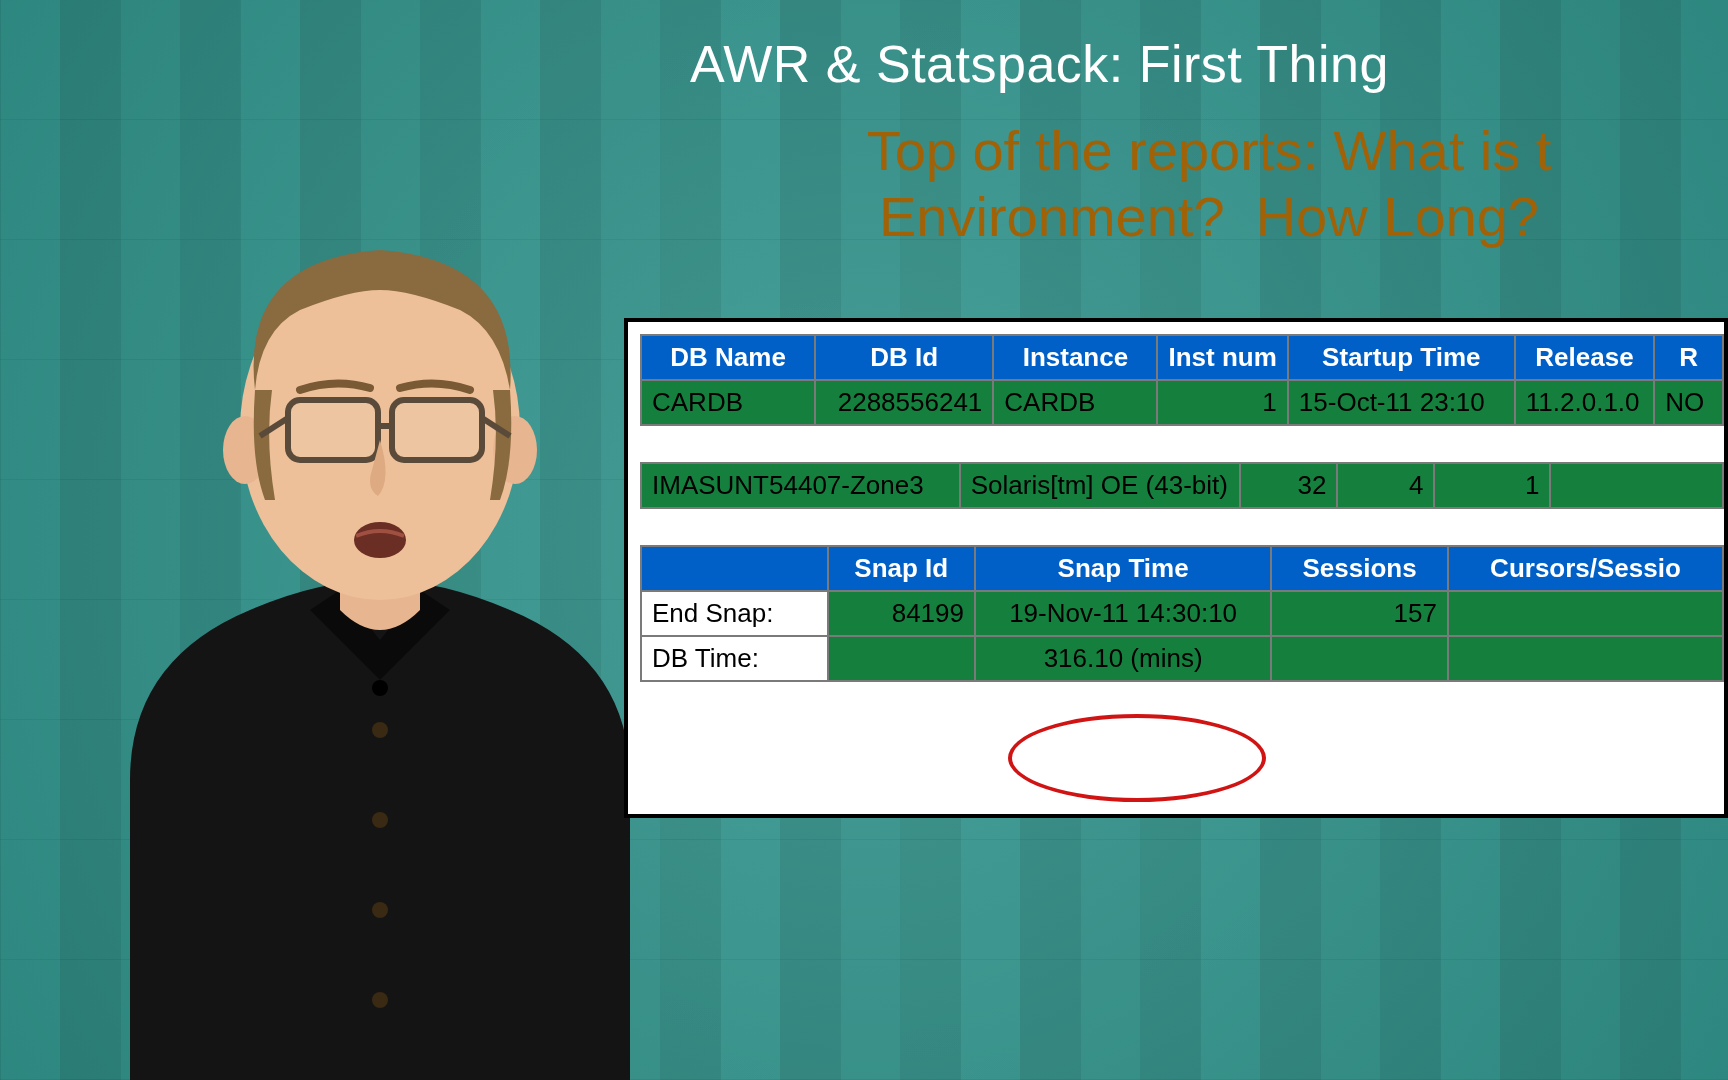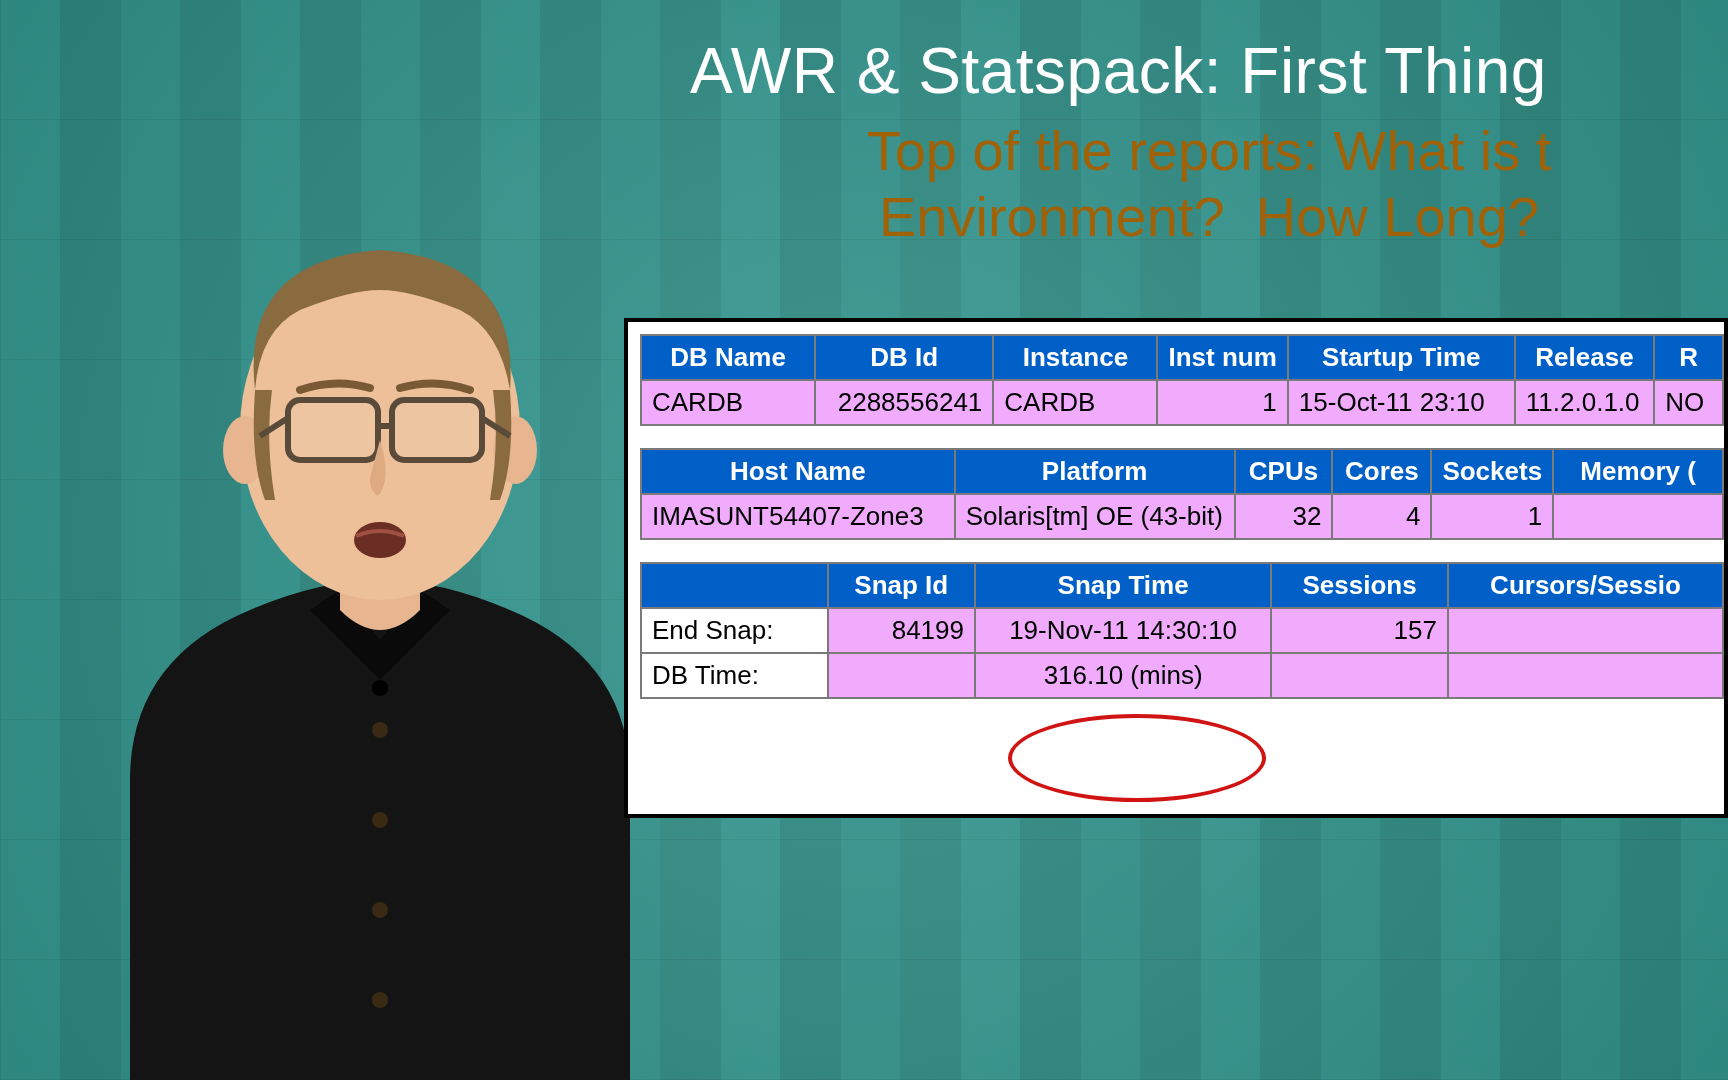--- a/index.html
+++ b/index.html
@@ -45,21 +45,21 @@
     pointer-events: none;
   }
 
   
   .slide-title {
     position: absolute;
     top: 34px;
     left: 690px;
     right: 0;
     color: #ffffff;
-    font-size: 64px;
+    font-size: 52px;
     font-weight: 400;
     letter-spacing: 0.5px;
     white-space: nowrap;
     overflow: hidden;
   }
   .slide-subtitle {
     position: absolute;
     top: 118px;
     left: 690px;
     right: 0;
@@ -82,35 +82,35 @@
     background: #ffffff;
     border: 4px solid #000;
     box-sizing: border-box;
     padding: 12px 0 12px 12px;
     overflow: hidden;
   }
 
   table.awr {
     border-collapse: collapse;
     font-size: 26px;
-    margin-bottom: 22px;
+    margin-bottom: 36px;
     table-layout: fixed;
     padding-left: 12px;
   }
   table.awr th {
     background: #0060c8;
     color: #ffffff;
     font-weight: 700;
     border: 2px solid #7a7a7a;
     padding: 6px 10px;
     text-align: center;
     white-space: nowrap;
   }
   table.awr td {
-    background: #f0abfc;
+    background: #15803d;
     border: 2px solid #7a7a7a;
     padding: 6px 10px;
     white-space: nowrap;
   }
   table.awr td.num { text-align: right; }
   table.awr td.ctr { text-align: center; }
   table.awr td.rowhdr { background: #ffffff; }
 
   
   .red-ellipse {
@@ -207,28 +207,20 @@
   <table class="awr">
     <colgroup>
       <col style="width:320px">
         <col style="width:280px">
         <col style="width:100px">
       <col style="width:100px">
         <col style="width:120px">
         <col style="width:180px">
     </colgroup>
     <tbody>
-        <tr>
-      <th>Host Name</th>
-      <th>Platform</th>
-      <th>CPUs</th>
-      <th>Cores</th>
-      <th>Sockets</th>
-      <th>Memory (</th>
-    </tr>
     <tr>
       <td>IMASUNT54407-Zone3</td>
       <td>Solaris[tm] OE (43-bit)</td>
       <td class="num">32</td>
       <td class="num">4</td>
       <td class="num">1</td>
       <td class="num"></td>
     </tr>
   </tbody>
     </table>

